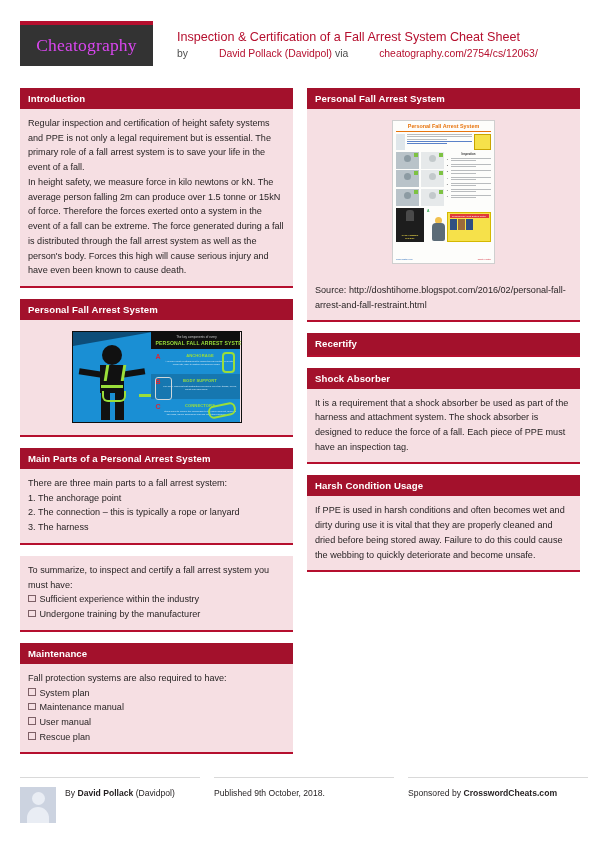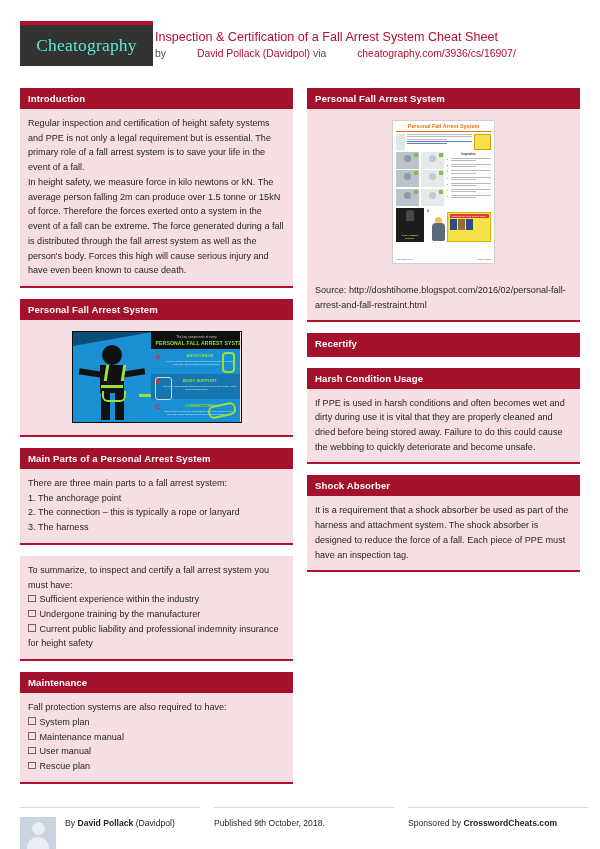--- a/index.html
+++ b/index.html
@@ -35,28 +35,28 @@
     height: 45px;
     background: #333333;
     border-top: 4px solid #b50f2e;
     box-sizing: border-box;
     display: flex;
     align-items: center;
     justify-content: center;
     flex: 0 0 auto;
   }
   .logo-text {
-    color: #5eead4;
+    color: #d946ef;
     font-family: "Liberation Serif", serif;
     font-size: 17.5px;
     letter-spacing: .2px;
     line-height: 1;
   }
   .header-text {
-    margin-left: 2px;
+    margin-left: 24px;
     padding-top: 9px;
   }
   .sheet-title {
     color: #b50f2e;
     font-size: 12.6px;
     line-height: 1.25;
     font-weight: 400;
     white-space: nowrap;
   }
   .sheet-byline {
@@ -553,21 +553,21 @@
 <body>
 
 <div class="page">
 
   <div class="header">
     <div class="logo-box">
       <span class="logo-text">Cheatography</span>
     </div>
     <div class="header-text">
       <div class="sheet-title">Inspection &amp; Certification of a Fall Arrest System Cheat Sheet</div>
-      <div class="sheet-byline"><span>by </span><span class="author">David Pollack (Davidpol)</span><span> via </span><span class="srclink">cheatography.com/3936/cs/16907/</span></div>
+      <div class="sheet-byline"><span>by </span><span class="author">David Pollack (Davidpol)</span><span> via </span><span class="srclink">cheatography.com/2754/cs/12063/</span></div>
     </div>
   </div>
 
   <div class="columns">
 
     <div class="col">
 
       <div class="card">
         <div class="card-header">Introduction</div>
         <div class="card-body">
@@ -636,21 +636,20 @@
           <span class="list-line">2. The connection – this is typically a rope or lanyard</span><br>
           <span class="list-line">3. The harness</span>
         </div>
       </div>
 
       <div class="card">
         <div class="card-body">
           <p>To summarize, to inspect and certify a fall arrest system you must have:</p>
           <span class="cb-line"><span class="cb"></span><span>Sufficient experience within the industry</span></span>
           <span class="cb-line"><span class="cb"></span><span>Undergone training by the manufacturer</span></span>
-          <span class="cb-line"><span class="cb"></span><span>Current public liability and professional indemnity insurance for height safety</span></span>
         </div>
       </div>
 
       <div class="card">
         <div class="card-header">Maintenance</div>
         <div class="card-body">
           <p>Fall protection systems are also required to have:</p>
           <span class="cb-line"><span class="cb"></span><span>System plan</span></span>
           <span class="cb-line"><span class="cb"></span><span>Maintenance manual</span></span>
           <span class="cb-line"><span class="cb"></span><span>User manual</span></span>
@@ -780,30 +779,30 @@
         <div class="card-body">
           <span class="src-note">Source: </span><span class="src-note url">http://doshtihome.blogspot.com/2016/02/personal-fall-arrest-and-fall-restraint.html</span>
         </div>
       </div>
 
       <div class="card">
         <div class="card-header">Recertify</div>
       </div>
 
       <div class="card">
+        <div class="card-header">Shock Absorber</div>
+        <div class="card-body">
+          <p>It is a requirement that a shock absorber be used as part of the harness and attachment system. The shock absorber is designed to reduce the force of a fall. Each piece of PPE must have an inspection tag.</p>
+        </div>
+      </div>
+
+      <div class="card">
         <div class="card-header">Harsh Condition Usage</div>
         <div class="card-body">
           <p>If PPE is used in harsh conditions and often becomes wet and dirty during use it is vital that they are properly cleaned and dried before being stored away. Failure to do this could cause the webbing to quickly deteriorate and become unsafe.</p>
-        </div>
-      </div>
-
-      <div class="card">
-        <div class="card-header">Shock Absorber</div>
-        <div class="card-body">
-          <p>It is a requirement that a shock absorber be used as part of the harness and attachment system. The shock absorber is designed to reduce the force of a fall. Each piece of PPE must have an inspection tag.</p>
         </div>
       </div>
 
     </div>
   </div>
 
   <div class="footer">
     <div class="fcol">
       <div class="avatar"></div>
       <div>

